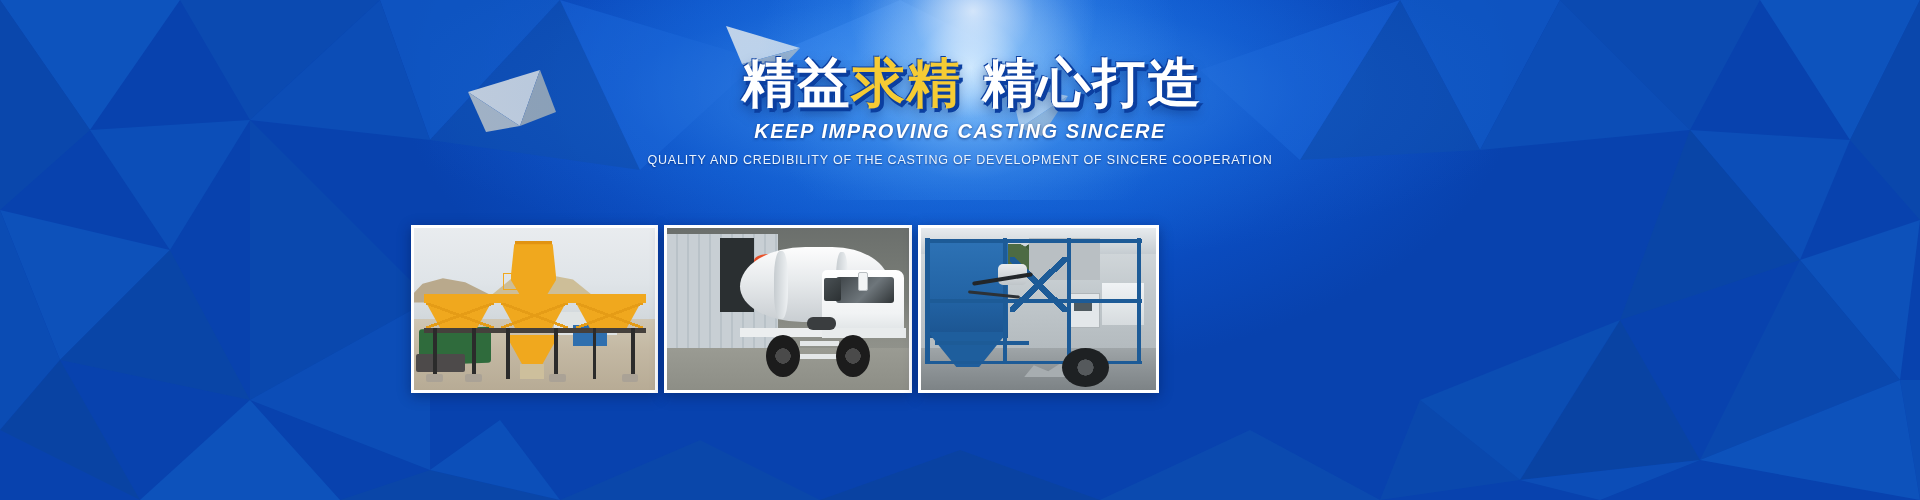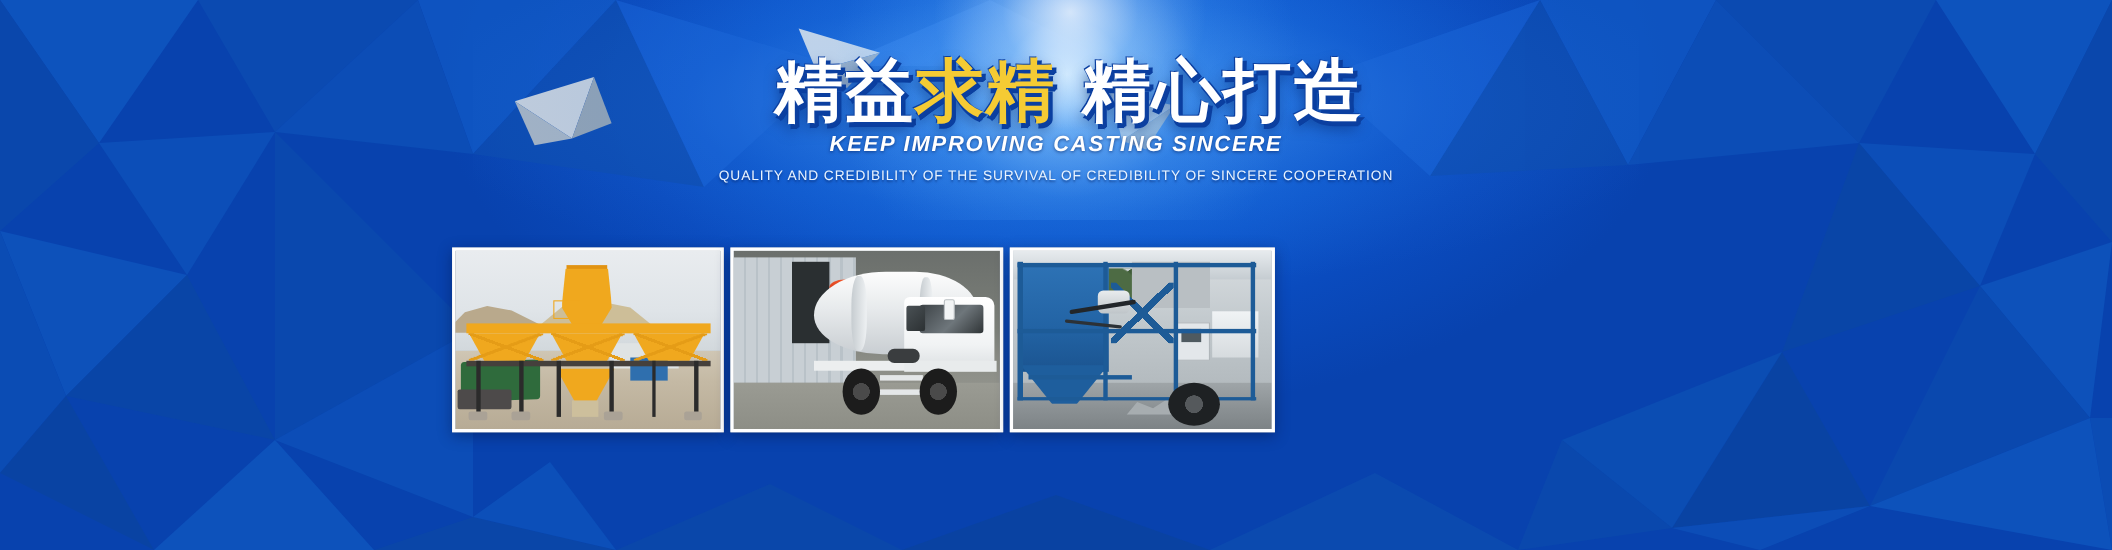--- a/index.html
+++ b/index.html
@@ -43,21 +43,21 @@
   
   .copy{
     position:absolute; left:0; top:0; width:1920px; height:230px;
     display:flex; flex-direction:column; align-items:center;
   }
 
   .headline{
     margin-top:50px;
     font-family:"DejaVu Sans","Liberation Sans", sans-serif;
     font-weight:bold;
-    font-size:62px;
+    font-size:53px;
     line-height:66px;
     letter-spacing:2px;
     white-space:nowrap;
     color:#ffffff;
     text-shadow:
        3px 3px 0 #0b3fa0,
        2px 4px 0 #0b3fa0,
        4px 2px 0 #0b3fa0,
       -1px -1px 0 #0b3fa0,
        0 6px 12px rgba(3,28,86,.55);
@@ -316,21 +316,21 @@
 
   <div class="copy">
 
     <div class="headline">
       <span class="hl-white">精益</span><span class="hl-accent">求精</span><span class="hl-white"> 精心打造</span>
     </div>
 
     <div class="sub-en">KEEP IMPROVING CASTING SINCERE</div>
 
 
-    <div class="tagline-en">QUALITY AND CREDIBILITY OF THE SURVIVAL OF CREDIBILITY OF SINCERE COOPERATION</div>
+    <div class="tagline-en">QUALITY AND CREDIBILITY OF THE CASTING OF DEVELOPMENT OF SINCERE COOPERATION</div>
   </div>
 
   <div class="gallery">
 
     <div class="photo p1">
       <div class="scene">
         <div class="sky"></div>
           <div class="hill"></div>
           <div class="sandpile"></div>
         <div class="ground"></div>

